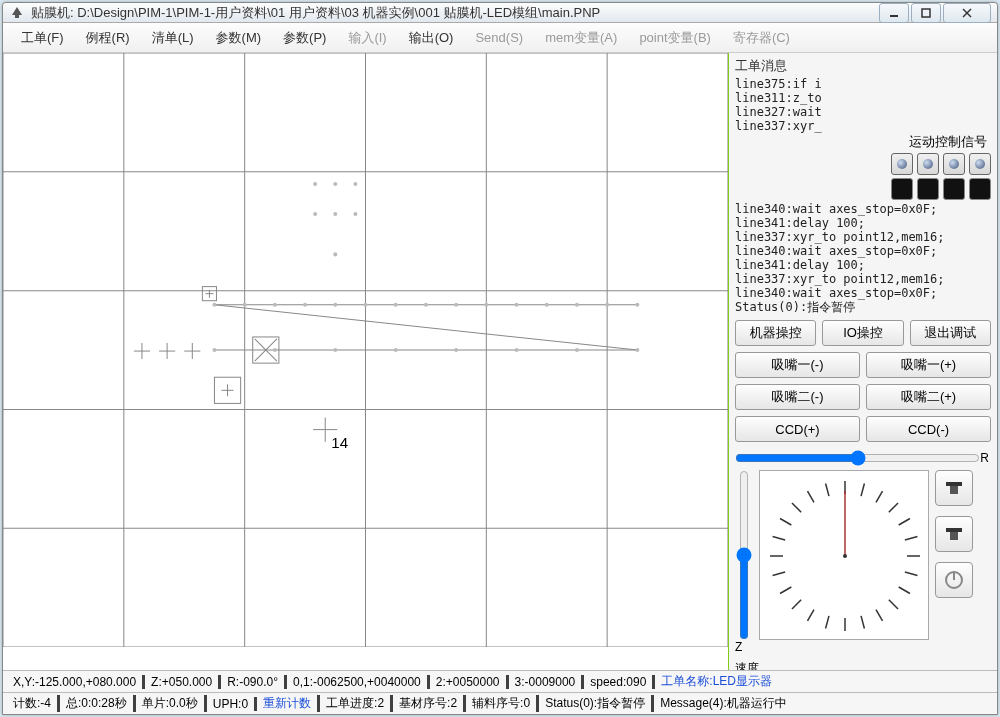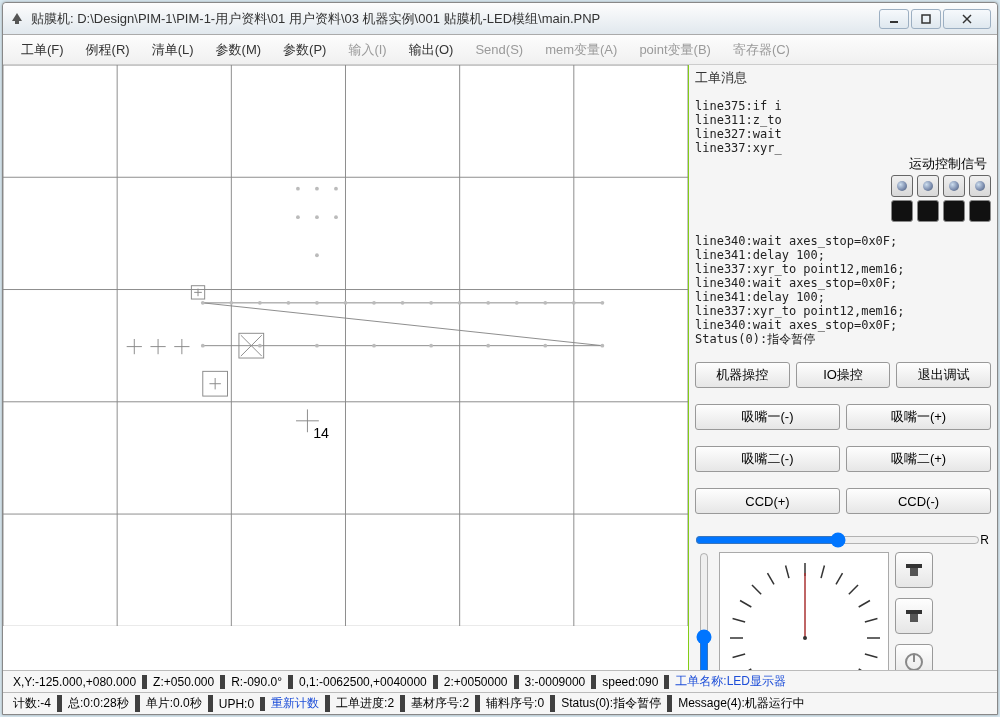--- a/index.html
+++ b/index.html
@@ -16,21 +16,21 @@
   height: 713px;
   margin: 2px;
   background: #fff;
   border: 1px solid #888;
   border-radius: 4px 4px 0 0;
   box-shadow: 0 0 3px rgba(0,0,0,0.3);
   display: flex;
   flex-direction: column;
 }
 .titlebar {
-  height: 32px;
+  height: 20px;
   background: linear-gradient(#fdfdfd, #e1e8ee);
   border-bottom: 1px solid #aaa;
   display: flex;
   align-items: center;
   padding: 0 6px;
   border-radius: 4px 4px 0 0;
 }
 .titlebar .app-icon {
   width: 16px; height: 16px;
   margin-right: 6px;
@@ -69,25 +69,25 @@
   position: relative;
   background: #fff;
   border-right: 1px solid #84cc16;
 }
 .grid {
   position: absolute;
   inset: 0;
 }
 .grid line { stroke: #888; stroke-width: 1; }
 .side-panel {
-  width: 308px;
+  width: 268px;
   padding: 4px 6px;
   display: flex;
   flex-direction: column;
-  gap: 12px;
+  gap: 2px;
   background:#f5f5f5;
 }
 .panel-title { font-size:13px; color:#333; }
 .motion-label { font-size:13px; text-align:right; margin-right:4px; }
 .leds { display:flex; gap:4px; margin-left:auto; }
 .led {
   width:22px; height:22px;
   border:1px solid #888; border-radius:3px;
   background:#111; position:relative;
 }
@@ -130,21 +130,21 @@
 .speed-row { display:flex; align-items:flex-start; gap:6px; margin-top:4px;flex-direction:column; }
 .speed-row input[type=range] { flex:1; }
 .status1, .status2 {
   height:22px;
   border-top:1px solid #bbb;
   background:#f6f6f6;
   display:flex; align-items:center;
   font-size:12px;
   padding:0 4px;
 }
-.status-seg { padding:0 6px; border-right:5px solid #404040; white-space:nowrap; }
+.status-seg { padding:0 6px; border-right:3px solid #404040; white-space:nowrap; }
 .status-seg:last-child{ border-right:none; }
 .disabled-txt{ color:#1d4ed8; }
 .r-label{ text-align:right; font-size:12px; margin-right:2px;}
 .z-label{ font-size:12px; }
 .header-row{ display:flex; align-items:flex-start; }
 .header-left{ flex:1; }
 .dot-led{
   width:22px;height:22px;border:1px solid #666;border-radius:3px;
   background:linear-gradient(#f0f0f0,#d8d8d8);position:relative;
 }

